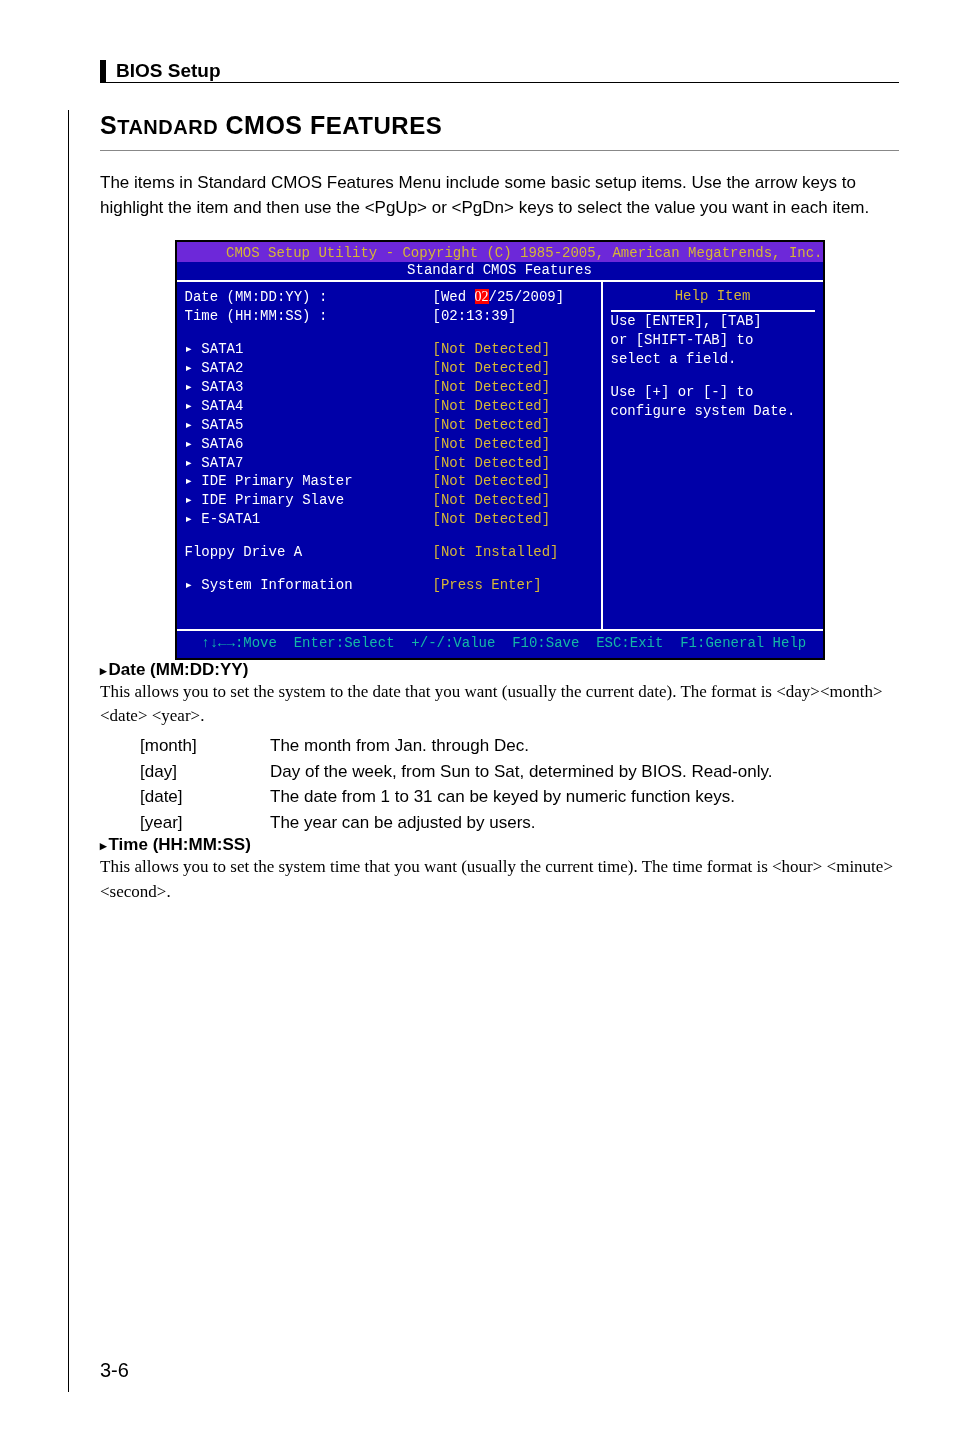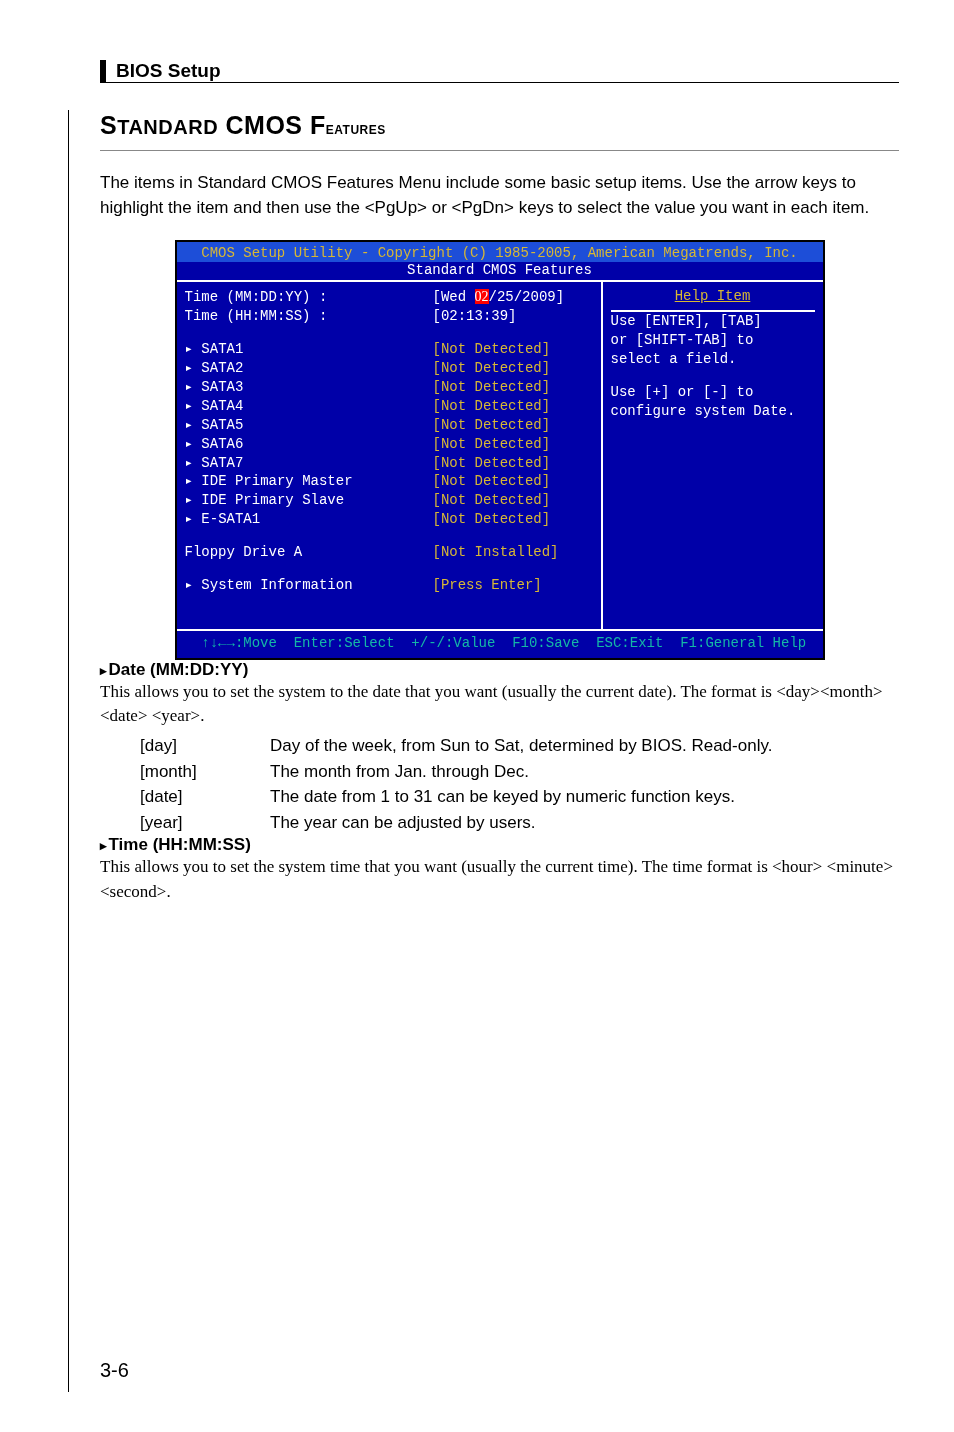--- a/index.html
+++ b/index.html
@@ -50,22 +50,22 @@
   .bios-shot {
     margin: 0 auto;
     width: 650px;
     border: 2px solid #000;
     font-family: 'Courier New', monospace;
     font-size: 14px;
     background: #0000a8;
     color: #fff;
   }
   .bios-top {
-    text-align: center;
-    background: #1d4ed8;
+    text-align: right;
+    background: #6d28d9;
     color: #d7b735;
     padding: 2px 0 0 0;
     line-height: 1.3;
   }
   .bios-sub {
     text-align: center;
     color: #fff;
     padding-bottom: 2px;
   }
   .bios-body {
@@ -93,21 +93,20 @@
   .bios-highlight {
     background: #ff0000;
     color: #ffffff;
     padding: 0 0px;
     font-family: Liberation Serif, serif;
   }
   .bios-help-title {
     text-align: center;
     color: #d7b735;
     margin-bottom: 6px;
-    text-decoration: underline;
   }
   .bios-help-body {
     border-top: 2px solid #fff;
     font-size: 14px;
     line-height: 1.35;
   }
   .bios-footer {
     color: #14b8a6;
     padding: 3px 8px 5px 8px;
     line-height: 1.35;
@@ -155,31 +154,31 @@
 
 <div class="left-margin-line"></div>
 
 <div class="page">
 
   <div class="header-section">
     <span class="header-bar"></span>
     <span class="header-title">BIOS Setup</span>
   </div>
 
-  <div class="main-title">S<span style="font-size:20px">TANDARD</span> CMOS F<span style="font-size:12px">EATURES</span></div>
+  <div class="main-title">S<span style="font-size:20px">TANDARD</span> CMOS F<span style="font-size:24px">EATURES</span></div>
 
   <div class="intro-text">The items in Standard CMOS Features Menu include some basic setup items. Use the arrow keys to highlight the item and then use the &lt;PgUp&gt; or &lt;PgDn&gt; keys to select the value you want in each item.</div>
 
   <div class="bios-shot">
     <div class="bios-top">CMOS Setup Utility - Copyright (C) 1985-2005, American Megatrends, Inc.</div>
     <div class="bios-sub">Standard CMOS Features</div>
     <div class="bios-body">
       <div class="bios-left">
         <div class="bios-row">
-          <span class="bios-label bios-w">Time (MM:DD:YY) :</span>
+          <span class="bios-label bios-w">Date (MM:DD:YY) :</span>
           <span class="bios-value bios-w"><span>[Wed </span><span class="bios-highlight">02</span><span>/25/2009]</span></span>
         </div>
         <div class="bios-row">
           <span class="bios-label bios-w">Time (HH:MM:SS) :</span>
           <span class="bios-value bios-w">[02:13:39]</span>
         </div>
         <div style="height:14px"></div>
 
         <div class="bios-row">
             <span class="bios-label bios-w">▸ SATA1</span>
@@ -249,28 +248,28 @@
     </div>
     <div class="bios-footer">
       <div class="bios-footer-line">  ↑↓←→:Move  Enter:Select  +/-/:Value  F10:Save  ESC:Exit  F1:General Help</div>
     </div>
   </div>
 
   <div class="section-head"><span class="caret">▸</span><span>Date (MM:DD:YY)</span></div>
   <div class="body-text">This allows you to set the system to the date that you want (usually the current date). The format is &lt;day&gt;&lt;month&gt; &lt;date&gt; &lt;year&gt;.</div>
   <div class="defs">
     <div class="def-row">
+        <div class="def-term">[month]</div>
+        <div class="def-desc">The month from Jan. through Dec.</div>
+      </div>
+    <div class="def-row">
         <div class="def-term">[day]</div>
         <div class="def-desc">Day of the week, from Sun to Sat, determined by BIOS. Read-only.</div>
       </div>
     <div class="def-row">
-        <div class="def-term">[month]</div>
-        <div class="def-desc">The month from Jan. through Dec.</div>
-      </div>
-    <div class="def-row">
         <div class="def-term">[date]</div>
         <div class="def-desc">The date from 1 to 31 can be keyed by numeric function keys.</div>
       </div>
     <div class="def-row">
         <div class="def-term">[year]</div>
         <div class="def-desc">The year can be adjusted by users.</div>
       </div>
   </div>
 
   <div class="section-head"><span class="caret">▸</span><span>Time (HH:MM:SS)</span></div>

